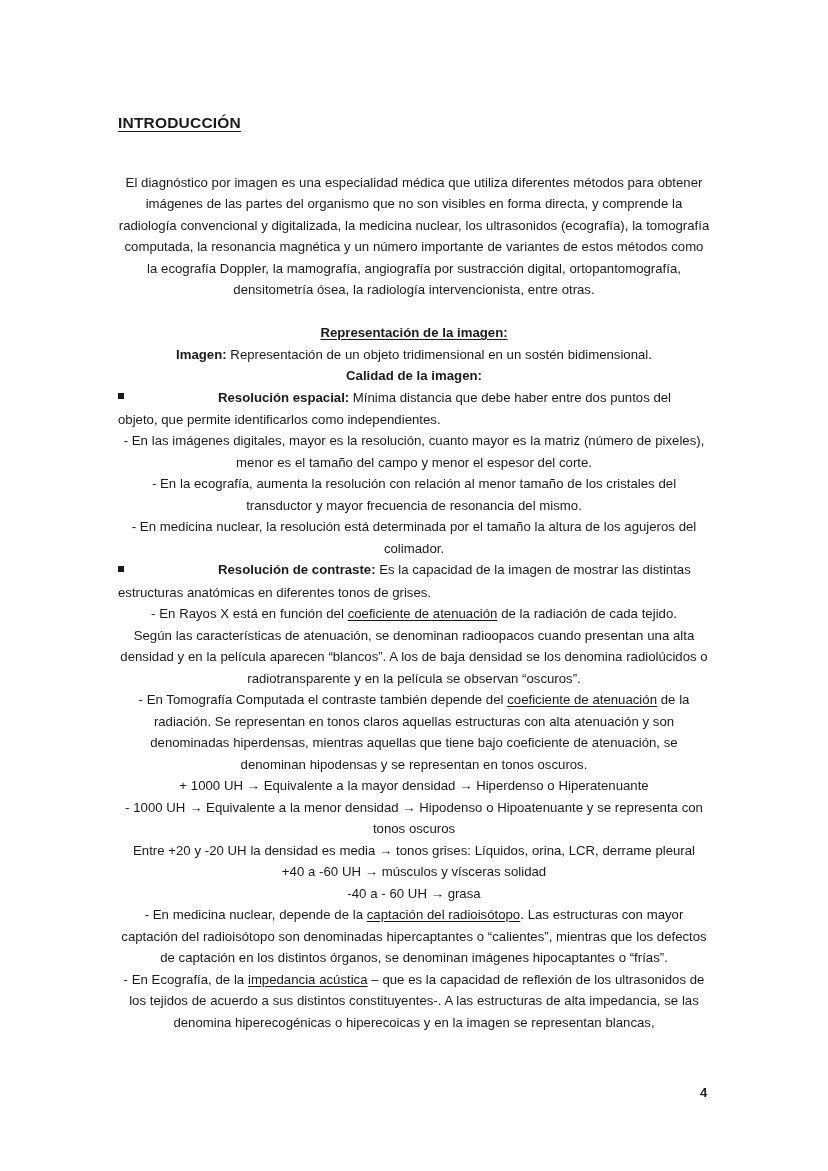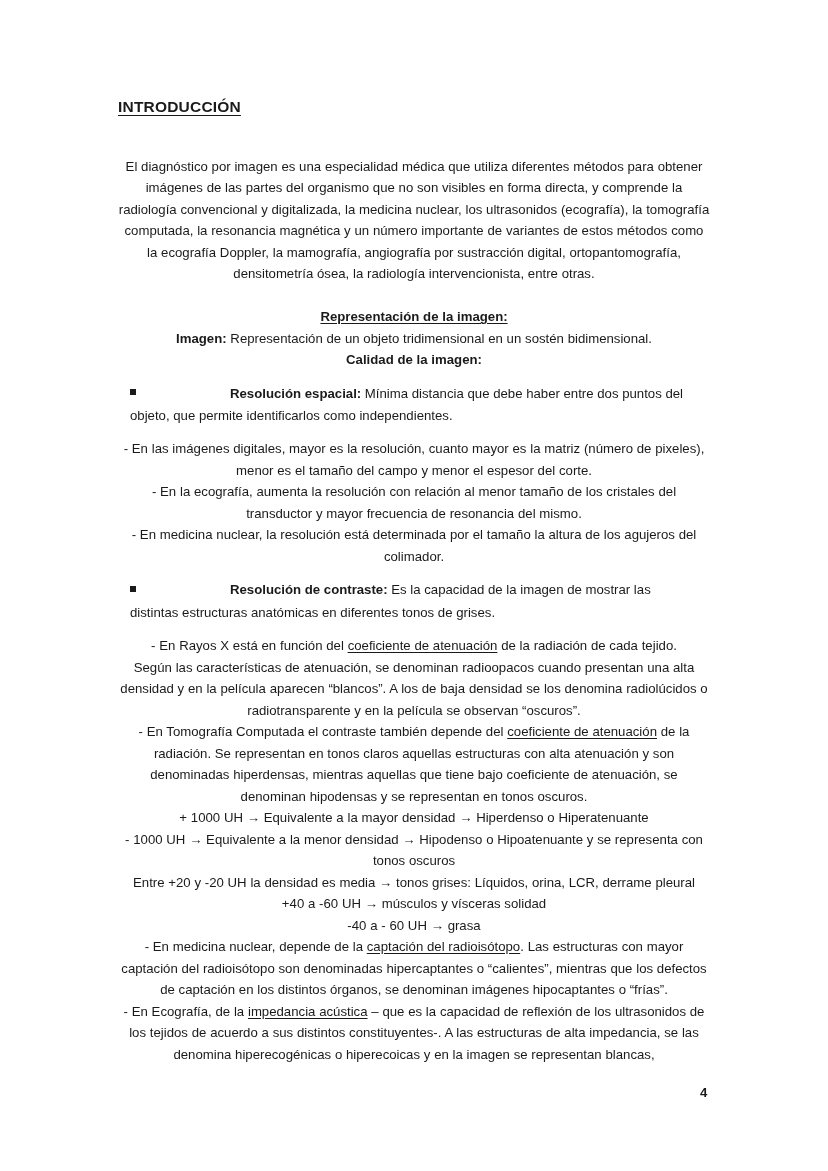--- a/index.html
+++ b/index.html
@@ -13,21 +13,21 @@
     height: 1171px;
     background: #ffffff;
     margin: 0 auto;
     overflow: hidden;
     font-family: "Liberation Sans", sans-serif;
     color: #1a1a1a;
   }
   .content {
     position: absolute;
     left: 118px;
-    top: 96px;
+    top: 112px;
     width: 592px;
   }
   .doc-title {
     font-size: 15.5px;
     font-weight: bold;
     text-decoration: underline;
     text-underline-offset: 3px;
     letter-spacing: 0.2px;
     margin: 0 0 0 0;
     line-height: 21.5px;
@@ -40,21 +40,21 @@
     margin: 0;
     text-align: center;
     word-spacing: 0.1px;
   }
   .u { text-decoration: underline; text-underline-offset: 2px; }
   .b { font-weight: bold; }
   .i { }
   .bullet-line {
     font-size: 13.2px;
     line-height: 21.5px;
-    margin: 12px;
+    margin: 0;
     position: relative;
   }
   .bullet-mark {
     display: inline-block;
     width: 100px;
     font-size: 9px;
     vertical-align: middle;
     line-height: 21.5px;
   }
   .sq {

